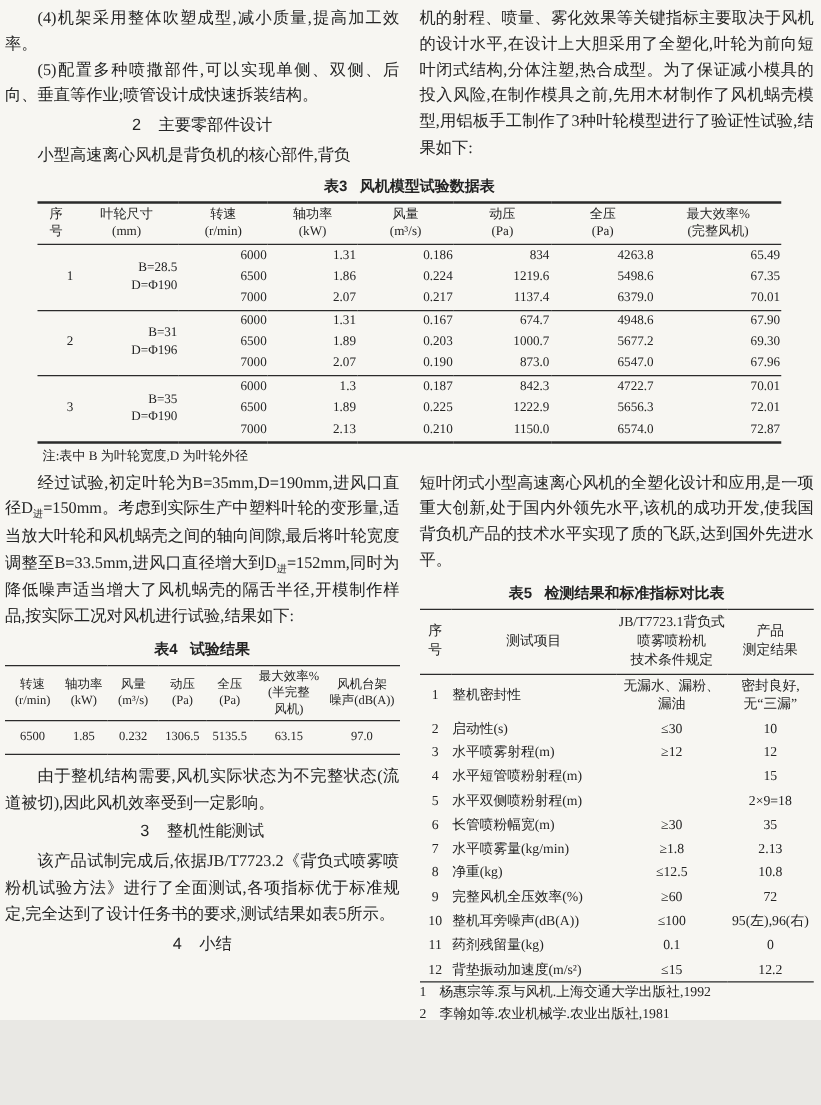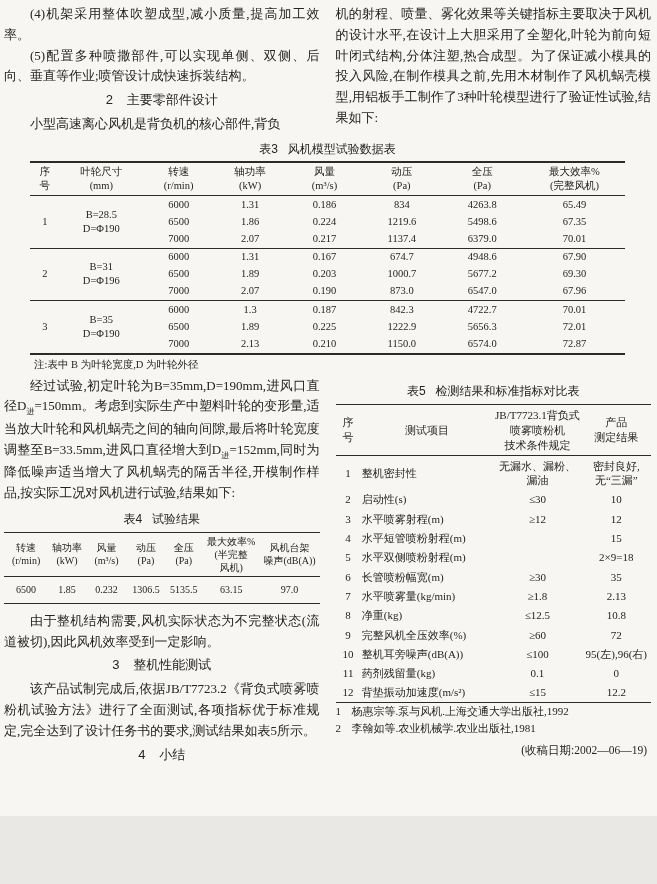--- a/index.html
+++ b/index.html
@@ -8,29 +8,29 @@
     background:#f7f6f2;color:#242424;overflow:hidden;
     padding:4px 6px 0 4px;
     font-family:"Liberation Serif","DejaVu Serif",serif;
   }
   .two-col{display:flex;gap:16px;}
   .col{flex:1;min-width:0;font-size:13px;line-height:1.6;text-align:justify;}
   p{margin:0;}
   .indent{text-indent:2em;}
   .heading{font-family:"Liberation Sans","DejaVu Sans",sans-serif;font-size:13px;margin:3px 0;text-align:center;}
   .hnum{margin-right:14px;}
-  .tbl-title{text-align:center;font-family:"Liberation Sans","DejaVu Sans",sans-serif;font-size:12px;margin:6px 0 3px;}
+  .tbl-title{text-align:center;font-family:"Liberation Sans","DejaVu Sans",sans-serif;font-size:12px;margin:6px 0 3px;font-weight:bold;}
   .tlabel{margin-right:10px;}
   table{border-collapse:collapse;table-layout:fixed;}
   th{font-weight:normal;vertical-align:middle;}
   .hl{text-align:center;}
   
   .t3{width:92%;margin:0 auto;font-size:10.5px;border-top:2px solid #2b2b2b;border-bottom:2px solid #2b2b2b;}
   .t3 th{border-bottom:1.5px solid #2b2b2b;padding:2px 1px;line-height:1.35;}
-  .t3 td{text-align:center;padding:1.5px 1px;line-height:1.35;}
+  .t3 td{text-align:right;padding:1.5px 1px;line-height:1.35;}
   .t3 tr.grp-start td{border-top:1px solid #2b2b2b;}
   .note{font-size:10.5px;margin:3px 0 4px 30px;}
   
   .t4{width:100%;font-size:10px;border-top:1.5px solid #2b2b2b;border-bottom:1.5px solid #2b2b2b;margin-bottom:7px;}
   .t4 th{border-bottom:1px solid #2b2b2b;padding:2px 0;line-height:1.3;}
   .t4 td{text-align:center;padding:5px 0;}
   
   .t5{width:100%;font-size:11px;border-top:1.5px solid #2b2b2b;border-bottom:1.5px solid #2b2b2b;}
   .t5 th{border-bottom:1px solid #2b2b2b;padding:3px 1px;line-height:1.35;}
   .t5 td{padding:2.5px 1px;line-height:1.3;text-align:center;}
@@ -260,20 +260,21 @@
         </tbody>
       </table>
 
       <p class="indent">由于整机结构需要,风机实际状态为不完整状态(流道被切),因此风机效率受到一定影响。</p>
       <p class="heading"><span class="hnum">3</span><span>整机性能测试</span></p>
       <p class="indent">该产品试制完成后,依据JB/T7723.2《背负式喷雾喷粉机试验方法》进行了全面测试,各项指标优于标准规定,完全达到了设计任务书的要求,测试结果如表5所示。</p>
       <p class="heading"><span class="hnum">4</span><span>小结</span></p>
     </div>
 
     <div class="col">
+      <p>短叶闭式小型高速离心风机的全塑化设计和应用,是一项重大创新,处于国内外领先水平,该机的成功开发,使我国背负机产品的技术水平实现了质的飞跃,达到国外先进水平。</p>
 
       <div class="tbl-title"><span class="tlabel">表5</span><span>检测结果和标准指标对比表</span></div>
       <table class="t5">
         <colgroup>
             <col style="width:8%">
             <col style="width:42%">
             <col style="width:28%">
             <col style="width:22%">
           </colgroup>
         <thead>

